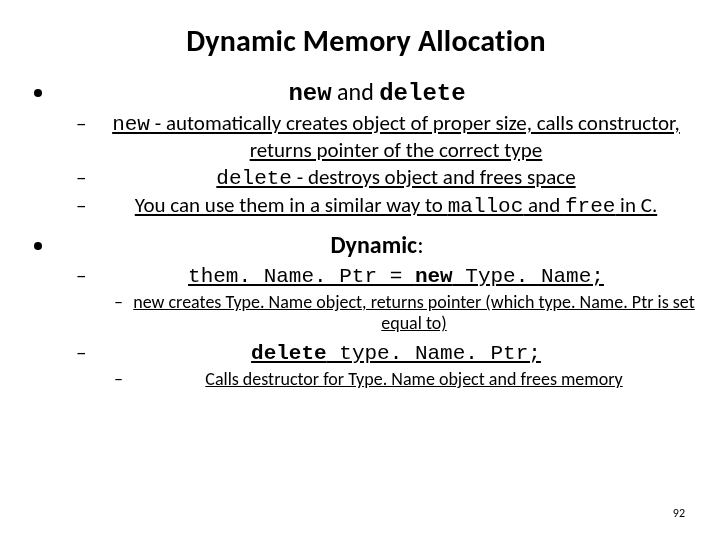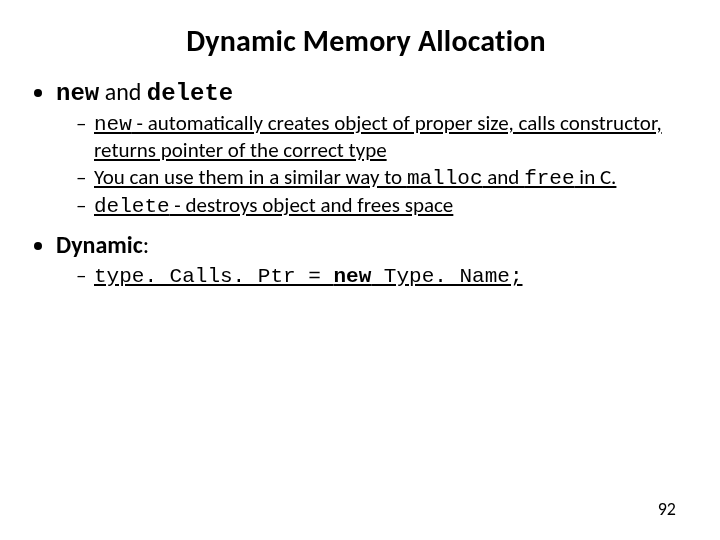--- a/index.html
+++ b/index.html
@@ -26,20 +26,21 @@
     letter-spacing: 0.2px;
   }
   ul.top {
     list-style: disc;
     margin: 0;
     padding-left: 22px;
   }
   ul.top > li {
     font-size: 24px;
     margin-bottom: 4px;
+    text-align: center;
   }
   ul.sub {
     list-style: none;
     margin: 4px 0 10px 0;
     padding-left: 20px;
     text-decoration: underline;
   }
   ul.sub > li {
     font-size: 21px;
     line-height: 1.18;
@@ -70,56 +71,65 @@
     position: absolute;
     left: 0;
     top: 0;
   }
   .code {
     font-family: "Courier New", Courier, monospace;
   }
   .b { font-weight: 700; }
   .pagenum {
     position: absolute;
-    right: 44px;
+    right: 35px;
     bottom: 20px;
-    font-size: 18px;
+    font-size: 12px;
   }
 </style>
 </head>
 <body>
 
 <div class="slide">
 
   <div class="title">Dynamic Memory Allocation</div>
 
   <ul class="top">
 
     <li>
       <span class="code b">new</span><span> and </span><span class="code b">delete</span>
 
       <ul class="sub">
         <li>
           <span class="code">new</span><span> - automatically creates object of proper size, calls constructor, returns pointer of the correct type</span>
         </li>
         <li>
-          <span>You can use them in a similar way to </span><span class="code">malloc</span><span> and </span><span class="code">free</span><span> in C.</span>
+          <span class="code">delete</span><span> - destroys object and frees space</span>
         </li>
         <li>
-          <span class="code">delete</span><span> - destroys object and frees space</span>
+          <span>You can use them in a similar way to </span><span class="code">malloc</span><span> and </span><span class="code">free</span><span> in C.</span>
         </li>
       </ul>
     </li>
 
     <li>
       <span class="b">Dynamic</span><span>:</span>
 
       <ul class="sub">
         <li>
-          <span class="code">type. Calls. Ptr = </span><span class="code b">new</span><span class="code"> Type. Name;</span>
+          <span class="code">them. Name. Ptr = </span><span class="code b">new</span><span class="code"> Type. Name;</span>
+          <ul class="subsub">
+            <li>new creates Type. Name object, returns pointer (which type. Name. Ptr is set equal to)</li>
+          </ul>
+        </li>
+        <li>
+          <span class="code b">delete</span><span class="code"> type. Name. Ptr;</span>
+          <ul class="subsub">
+            <li>Calls destructor for Type. Name object and frees memory</li>
+          </ul>
         </li>
       </ul>
     </li>
 
   </ul>
 
   <div class="pagenum">92</div>
 
 </div>
 

